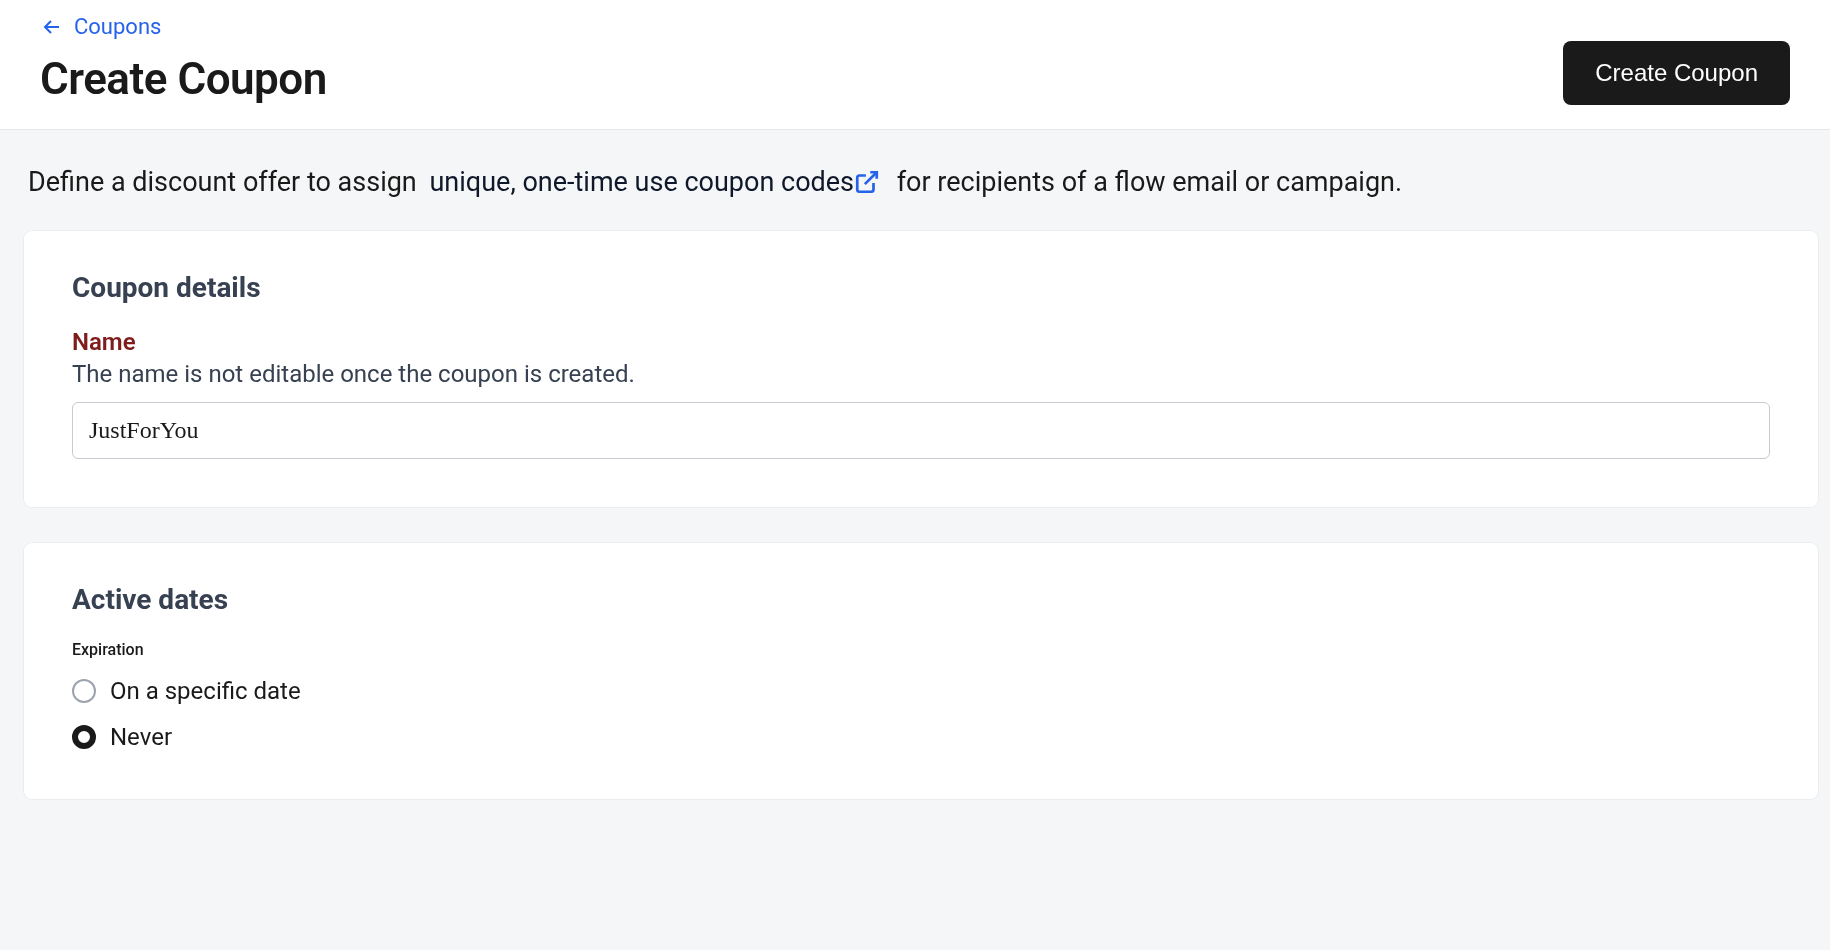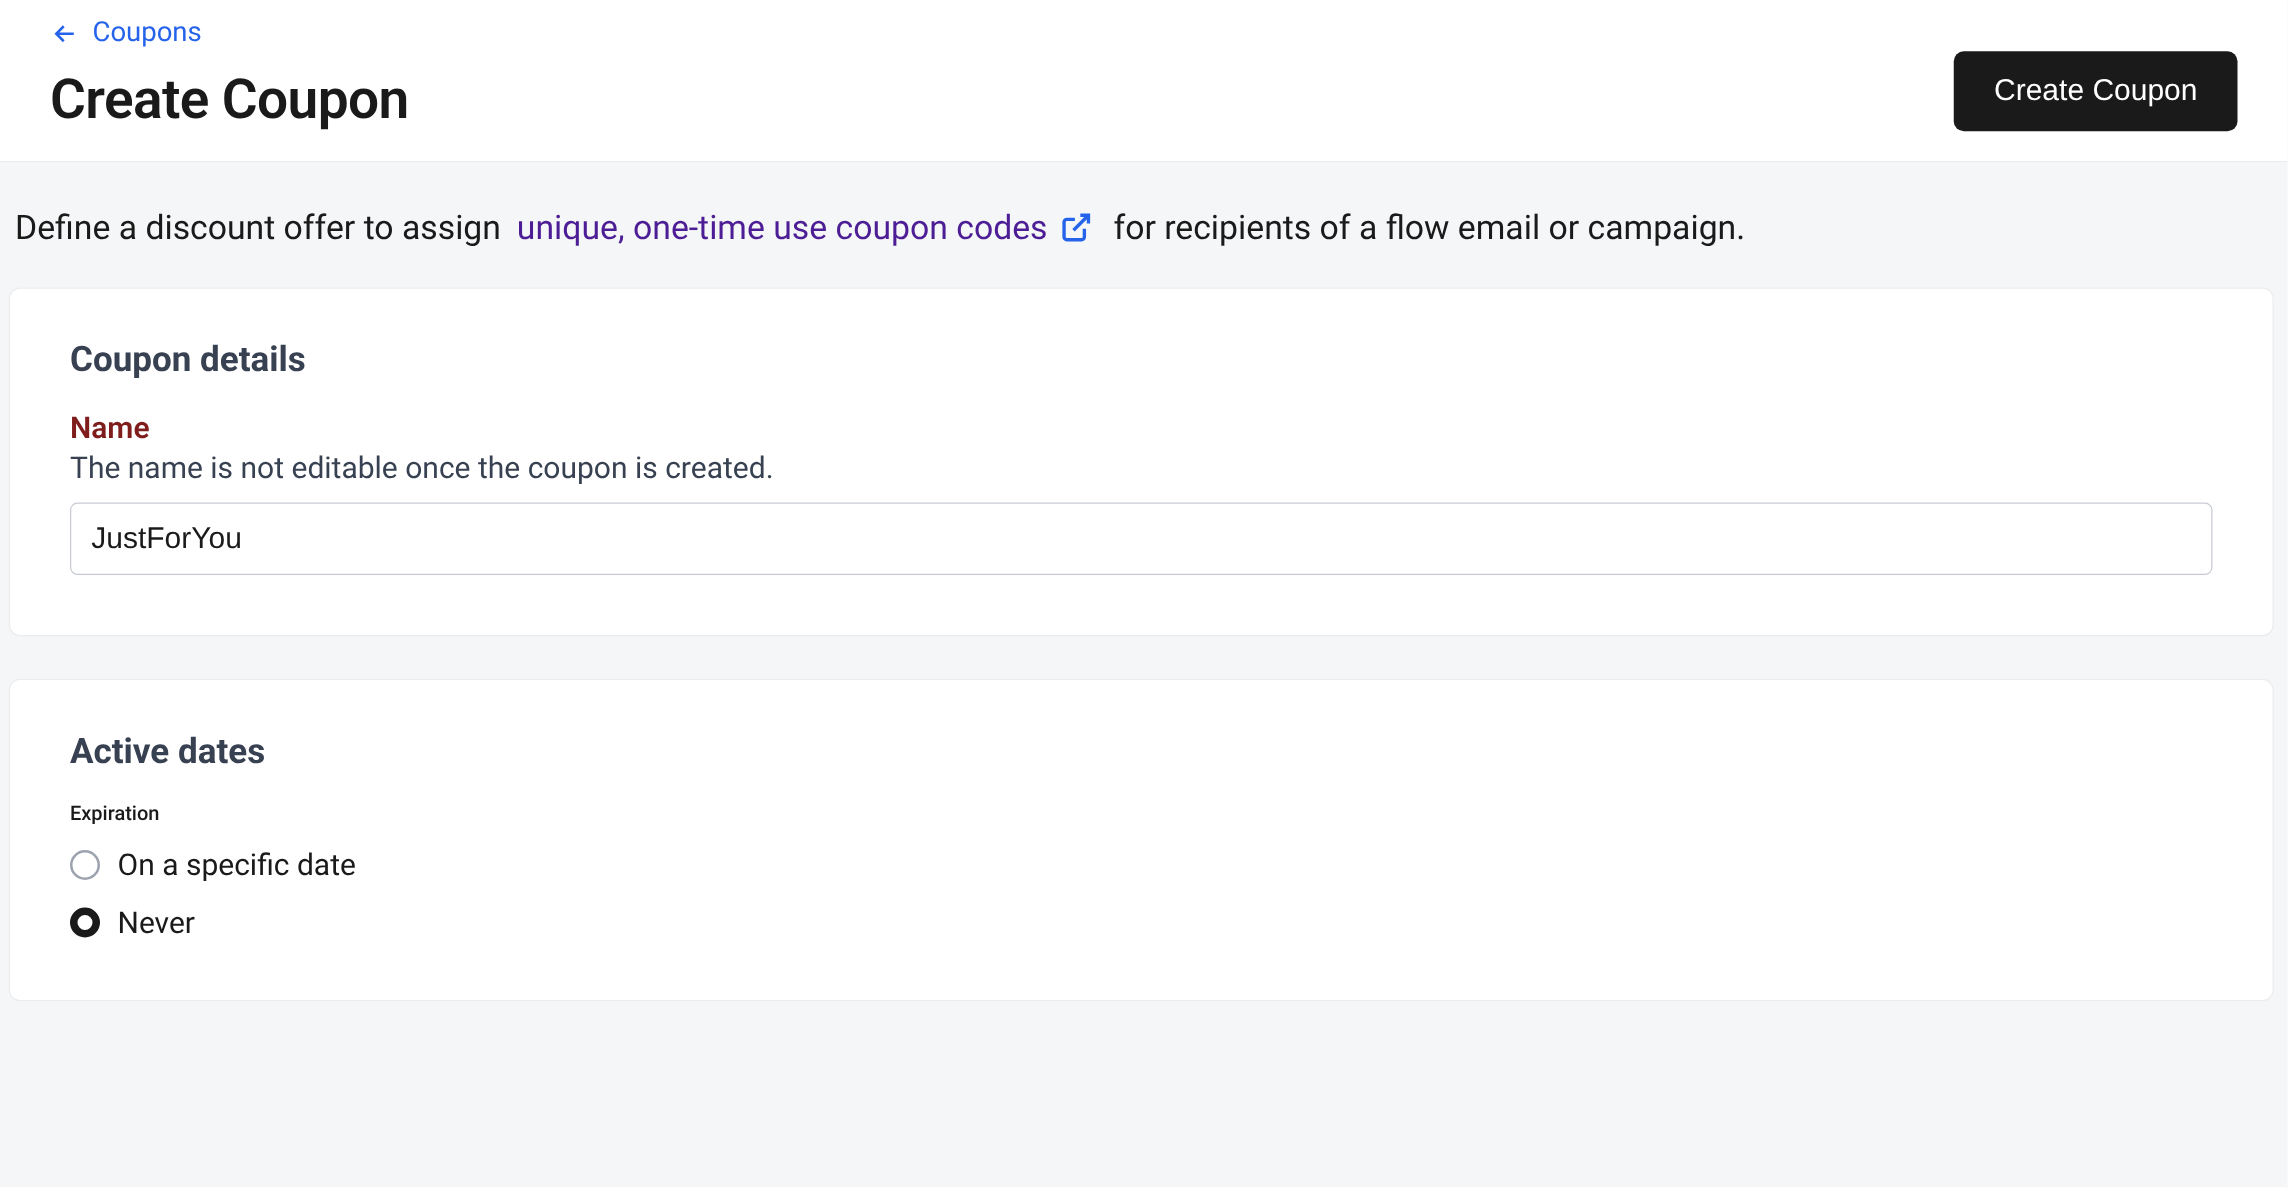--- a/index.html
+++ b/index.html
@@ -52,37 +52,36 @@
       color: #ffffff;
       border: none;
       border-radius: 8px;
       padding: 18px 32px;
       font-size: 24px;
       font-weight: 500;
       cursor: pointer;
     }
     .content {
       background: #f5f6f7;
-      padding: 32px 12px 40px 8px;
+      padding: 32px 12px 40px 24px;
       min-height: 820px;
     }
     .intro-text {
       font-size: 27px;
       color: #1a1a1a;
       margin-bottom: 28px;
       line-height: 1.5;
       padding: 0 4px;
     }
     .intro-link {
-      color: #4c1d95;
+      color: #0f172a;
       text-decoration: none;
       cursor: pointer;
       display: inline-flex;
       align-items: center;
-      gap: 10px;
       margin: 0 10px 0 6px;
     }
     .intro-link svg {
       width: 26px;
       height: 26px;
       fill: none;
       stroke: #2563eb;
       stroke-width: 2.5;
     }
     .card {
@@ -110,21 +109,21 @@
       margin-bottom: 14px;
     }
     .text-input {
       width: 100%;
       padding: 14px 16px;
       font-size: 24px;
       border: 1px solid #c7cbd1;
       border-radius: 6px;
       background: #ffffff;
       color: #1a1a1a;
-      font-family: Liberation Sans, sans-serif;
+      font-family: Liberation Serif, serif;
     }
     .radio-group {
       display: flex;
       flex-direction: column;
       gap: 18px;
       margin-top: 18px;
     }
     .radio-option {
       display: flex;
       align-items: center;

